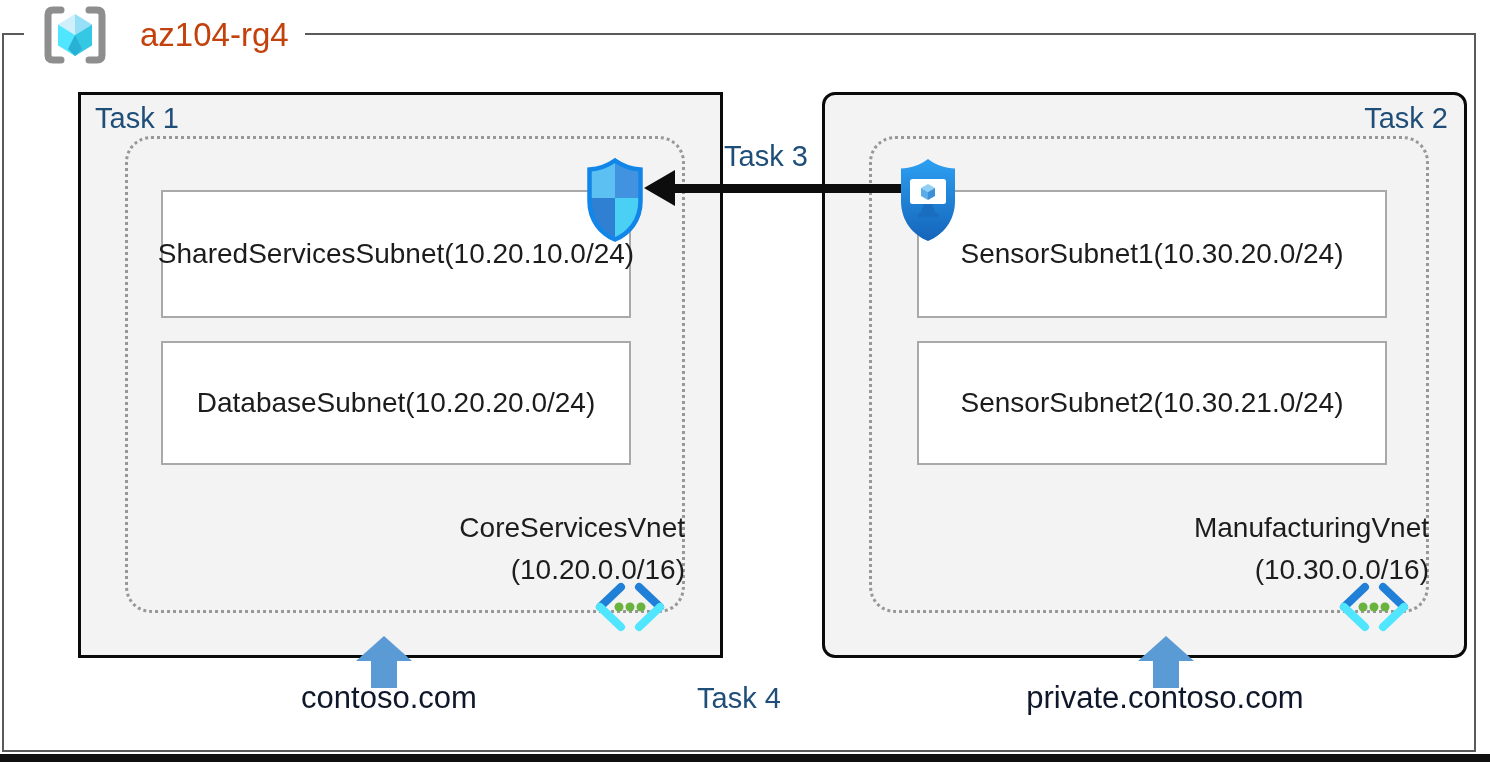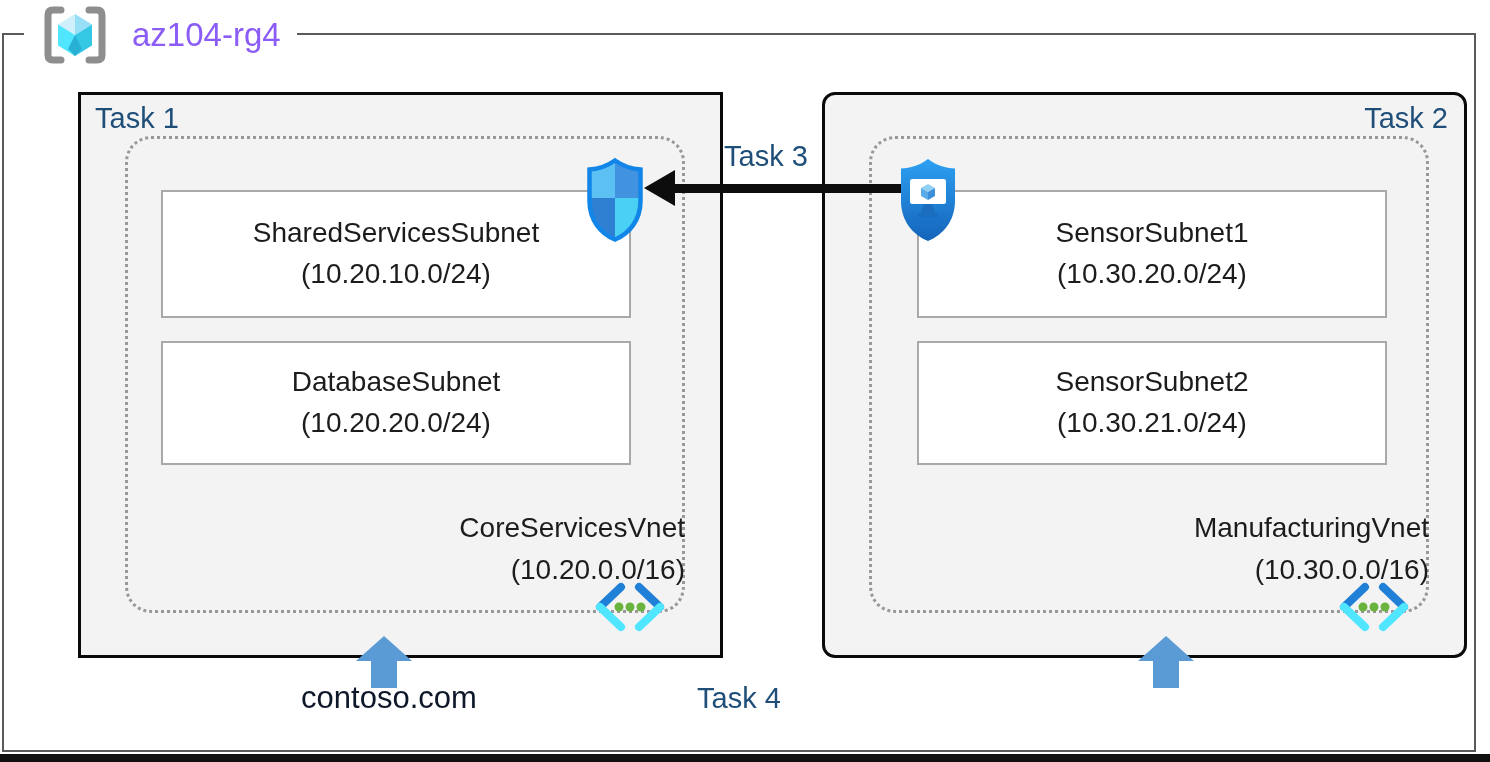--- a/index.html
+++ b/index.html
@@ -7,36 +7,36 @@
           font-family:"Liberation Sans",sans-serif;overflow:hidden;}
 
   
   .frame{position:absolute;left:2px;top:33px;width:1474px;height:719px;
          border:2px solid #5a5a5a;box-sizing:border-box;}
   .bottom-bar{position:absolute;left:0;top:754px;width:1490px;height:8px;background:#101010;}
 
   
   .rg-header{position:absolute;left:24px;top:4px;height:62px;display:flex;align-items:center;
              gap:22px;background:#fff;padding:0 16px;z-index:5;}
-  .rg-name{font-size:33px;color:#8b5cf6;white-space:nowrap;}
+  .rg-name{font-size:33px;color:#c2410c;white-space:nowrap;margin-left:8px;}
 
   
   .box{position:absolute;top:92px;width:645px;height:566px;background:#f3f3f3;
        border:3px solid #0a0a0a;box-sizing:border-box;}
   .box.left{left:78px;} .box.right{left:822px;border-radius:13px;}
 
   .task-label{font-size:29px;font-weight:normal;color:#1f4e79;white-space:nowrap;}
   .pos-tl{position:absolute;left:14px;top:7px;}
   .pos-tr{position:absolute;right:16px;top:7px;}
 
   .dotted{position:absolute;left:44px;top:41px;width:560px;height:477px;
           border:3px dotted #989898;border-radius:26px;box-sizing:border-box;}
 
   .subnet{position:absolute;width:470px;background:#fff;border:2px solid #a9a9a9;
-          box-sizing:border-box;display:flex;flex-direction:column;align-items:center;
+          box-sizing:border-box;display:flex;flex-direction:row;align-items:center;
           justify-content:center;font-size:28px;color:#1c1c1c;line-height:1.45;text-align:center;}
   .box.left .subnet{left:80px;} .box.right .subnet{left:92px;}
   .subnet.s1{top:95px;height:128px;}
   .subnet.s2{top:246px;height:124px;}
 
   .vnet-label{position:absolute;left:44px;top:412px;width:560px;text-align:right;
               font-size:28px;color:#1c1c1c;line-height:1.5;}
   .vnet-icon{position:absolute;left:512px;top:487px;z-index:2;}
 
   
@@ -164,14 +164,15 @@
 
   <svg class="up-arrow l" width="56" height="52" viewBox="0 0 56 52">
     <polygon points="28,0 56,25 41,25 41,52 15,52 15,25 0,25" fill="#5b9bd5"></polygon>
   </svg>
   <svg class="up-arrow r" width="56" height="52" viewBox="0 0 56 52">
     <polygon points="28,0 56,25 41,25 41,52 15,52 15,25 0,25" fill="#5b9bd5"></polygon>
   </svg>
 
   <div class="dns-label l">contoso.com</div>
   <div class="task-label task4">Task 4</div>
+  <div class="dns-label r">private.contoso.com</div>
 
 </div>
 
 </body></html>

